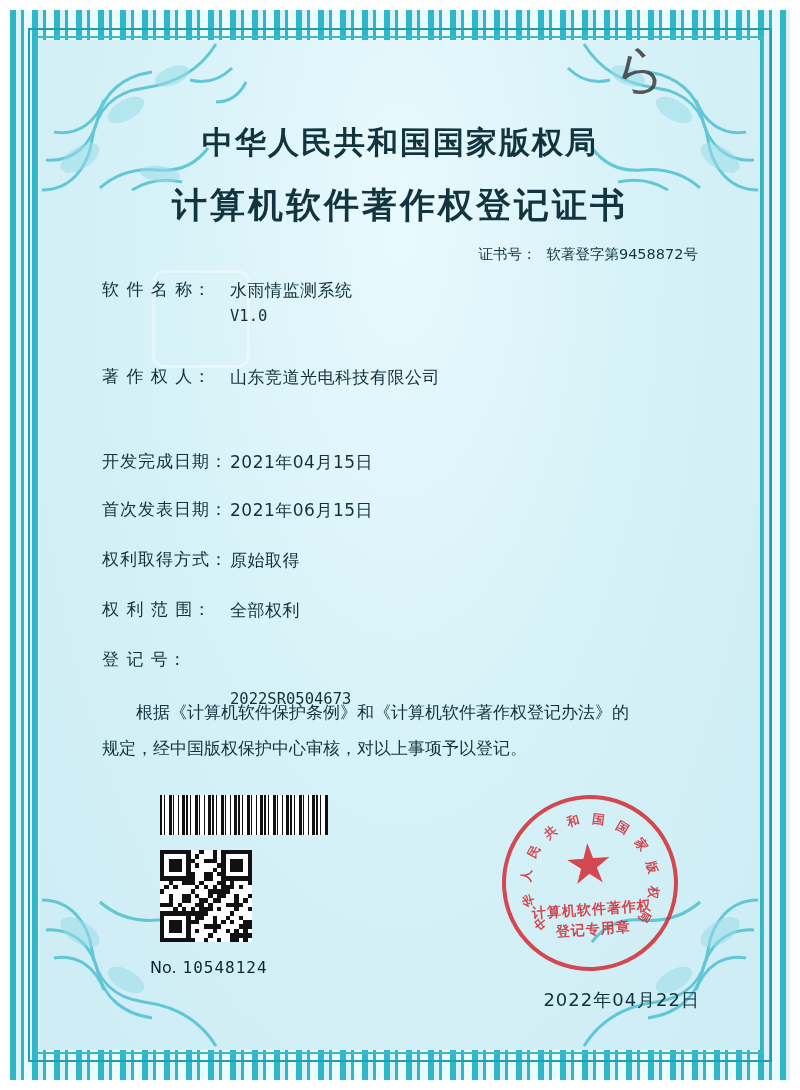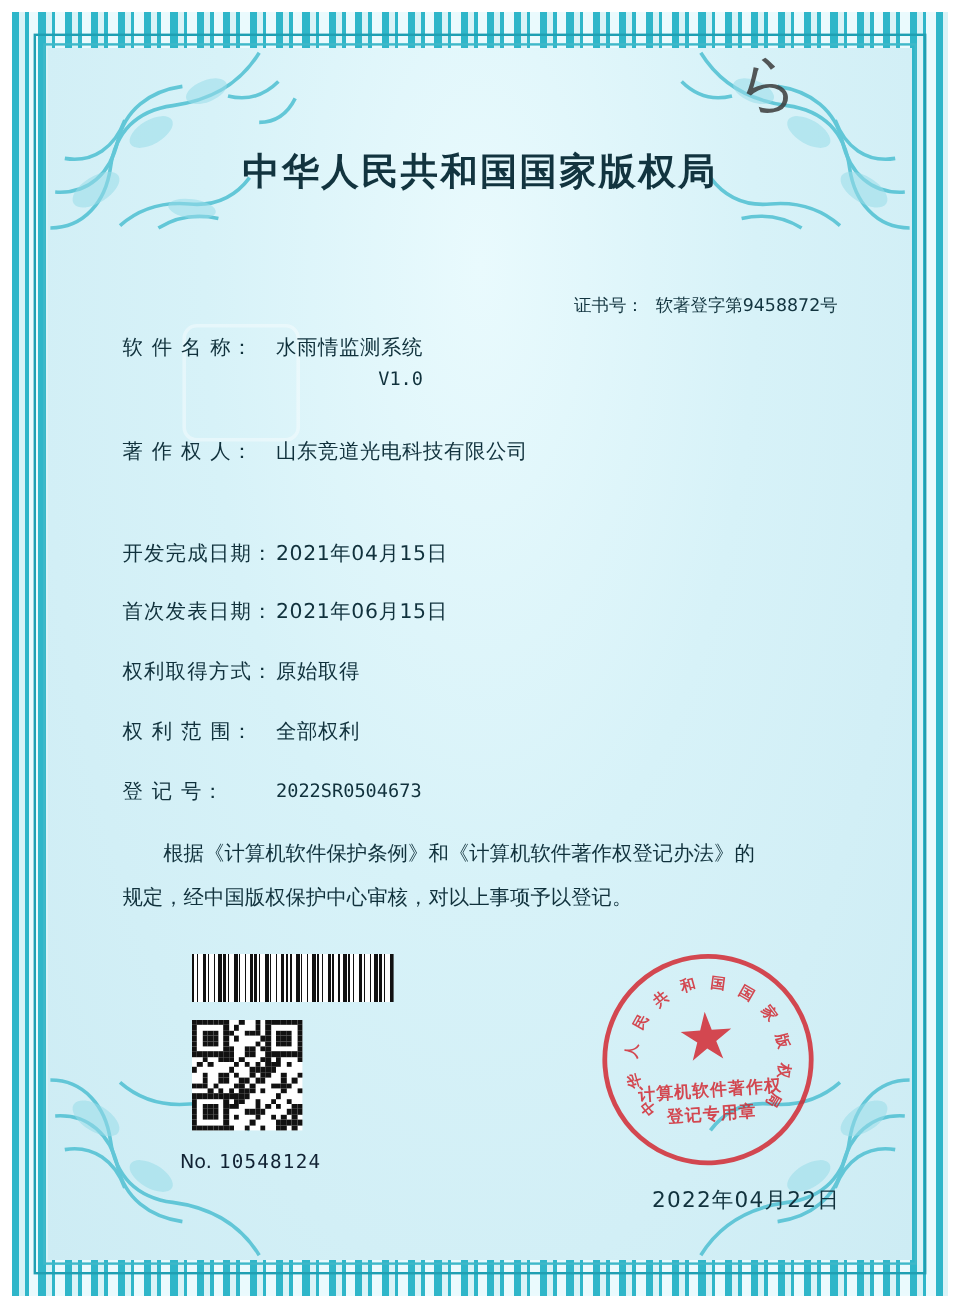--- a/index.html
+++ b/index.html
@@ -130,26 +130,26 @@
     font-size: 17px;
     letter-spacing: .5px;
     line-height: 1.45;
   }
   .field-value .ver {
     display: block;
     font-family: "DejaVu Sans Mono", "Liberation Mono", monospace;
     font-size: 15.5px;
     letter-spacing: 0;
     margin-top: 2px;
-    text-align: right;
   }
   .mono {
     font-family: "DejaVu Sans Mono", "Liberation Mono", monospace;
     font-size: 15.5px;
     letter-spacing: 0;
+    margin-top: 40px;
   }
 
   #row-name   { top: 238px; position: absolute; left: 62px; right: 56px; }
   #row-owner  { top: 325px; position: absolute; left: 62px; right: 56px; }
   #row-dev    { top: 410px; position: absolute; left: 62px; right: 56px; }
   #row-pub    { top: 458px; position: absolute; left: 62px; right: 56px; }
   #row-acq    { top: 508px; position: absolute; left: 62px; right: 56px; }
   #row-scope  { top: 558px; position: absolute; left: 62px; right: 56px; }
   #row-reg    { top: 608px; position: absolute; left: 62px; right: 56px; }
 
@@ -365,20 +365,21 @@
       </g>
     </svg>
 
     <div class="content">
 
       <div class="pen-mark">ら</div>
 
       <div class="watermark"></div>
 
       <div class="title-main">中华人民共和国国家版权局</div>
+      <div class="title-sub">计算机软件著作权登记证书</div>
 
       <div class="cert-no">
         <span class="label">证书号：</span><span>软著登字第9458872号</span>
       </div>
 
       <div id="row-name" class="field-row">
         <div class="field-label">软 件 名 称：</div>
         <div class="field-value">
           <span>水雨情监测系统</span>
           <span class="ver">V1.0</span>

